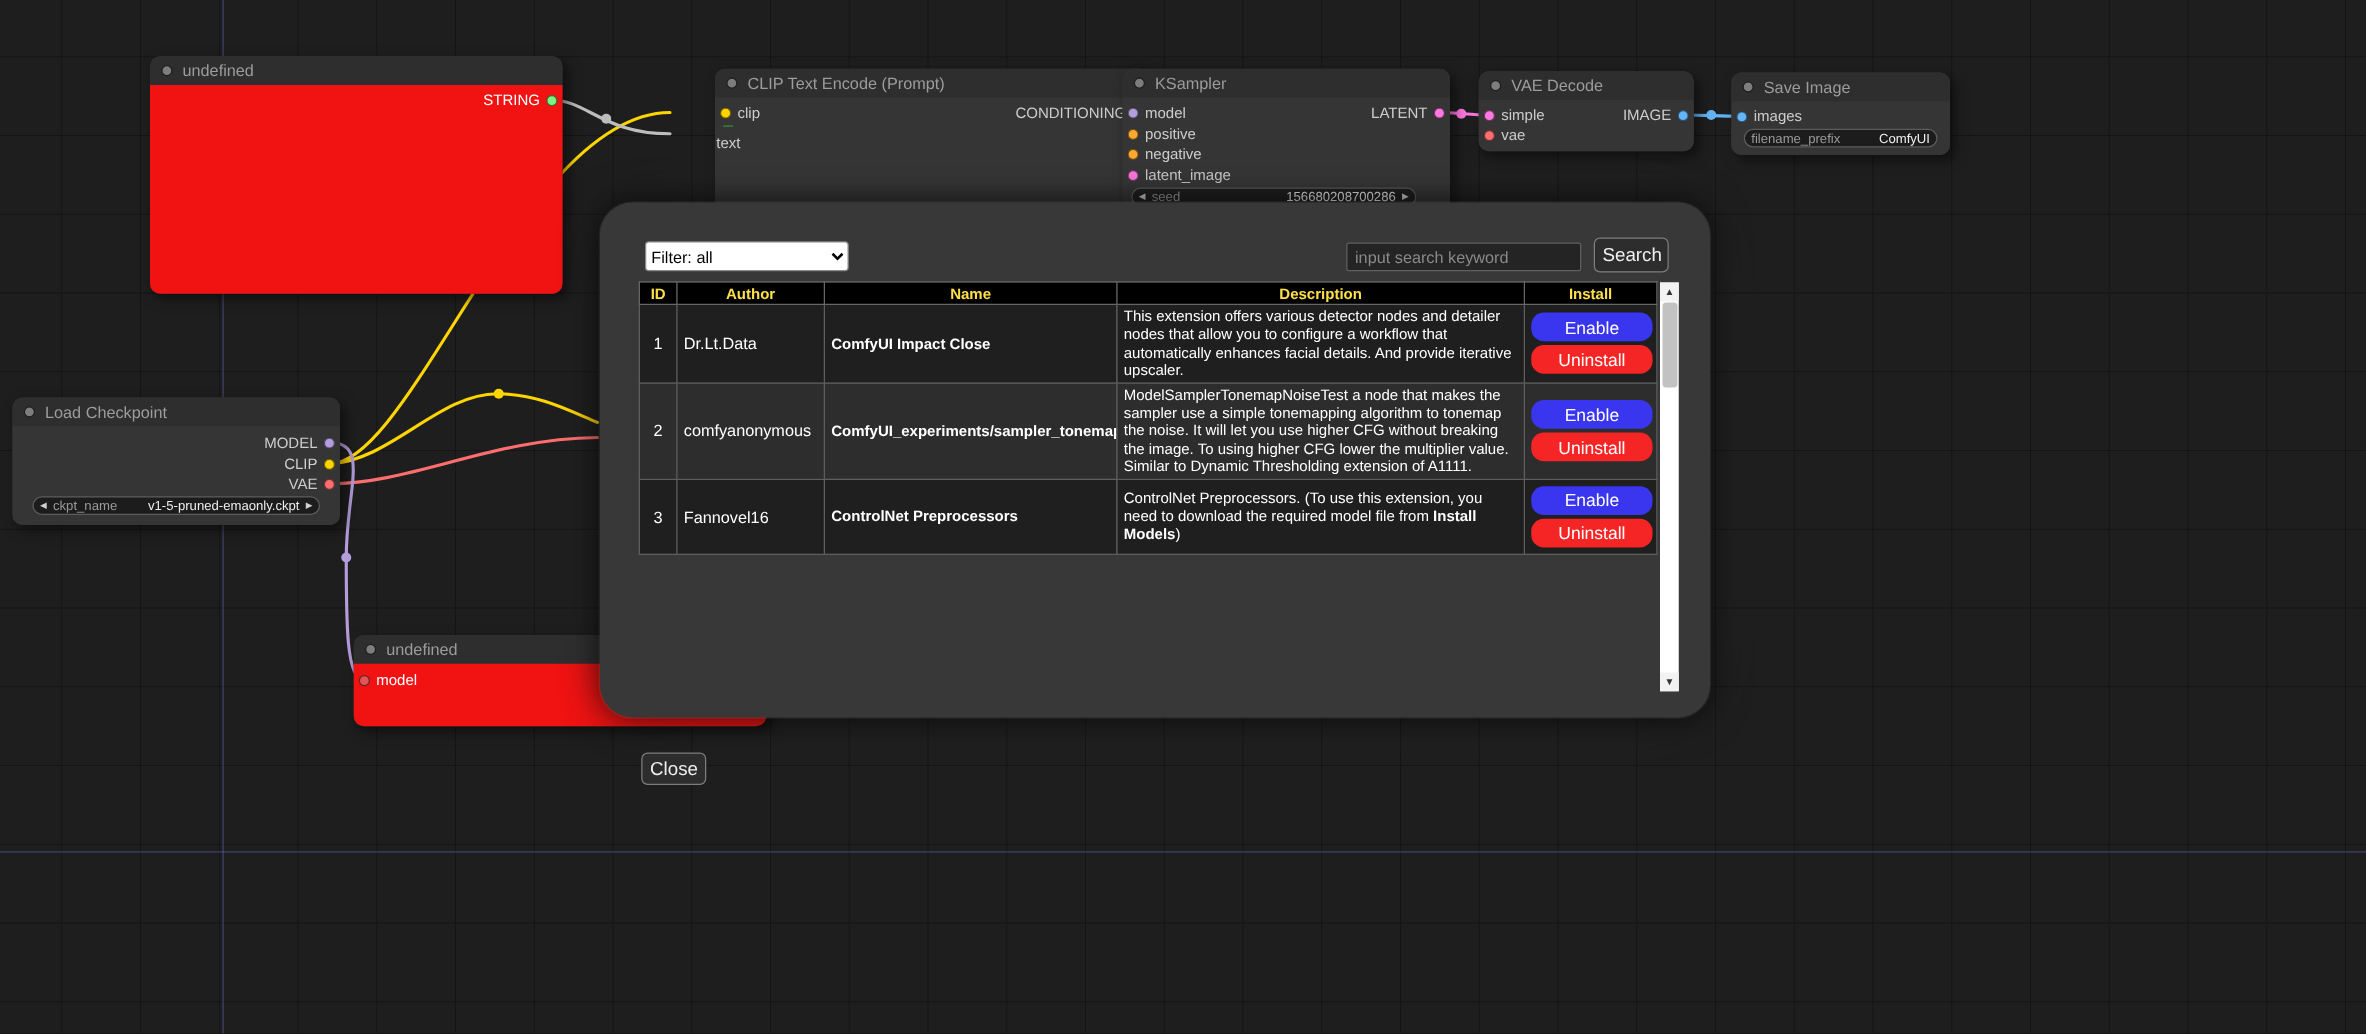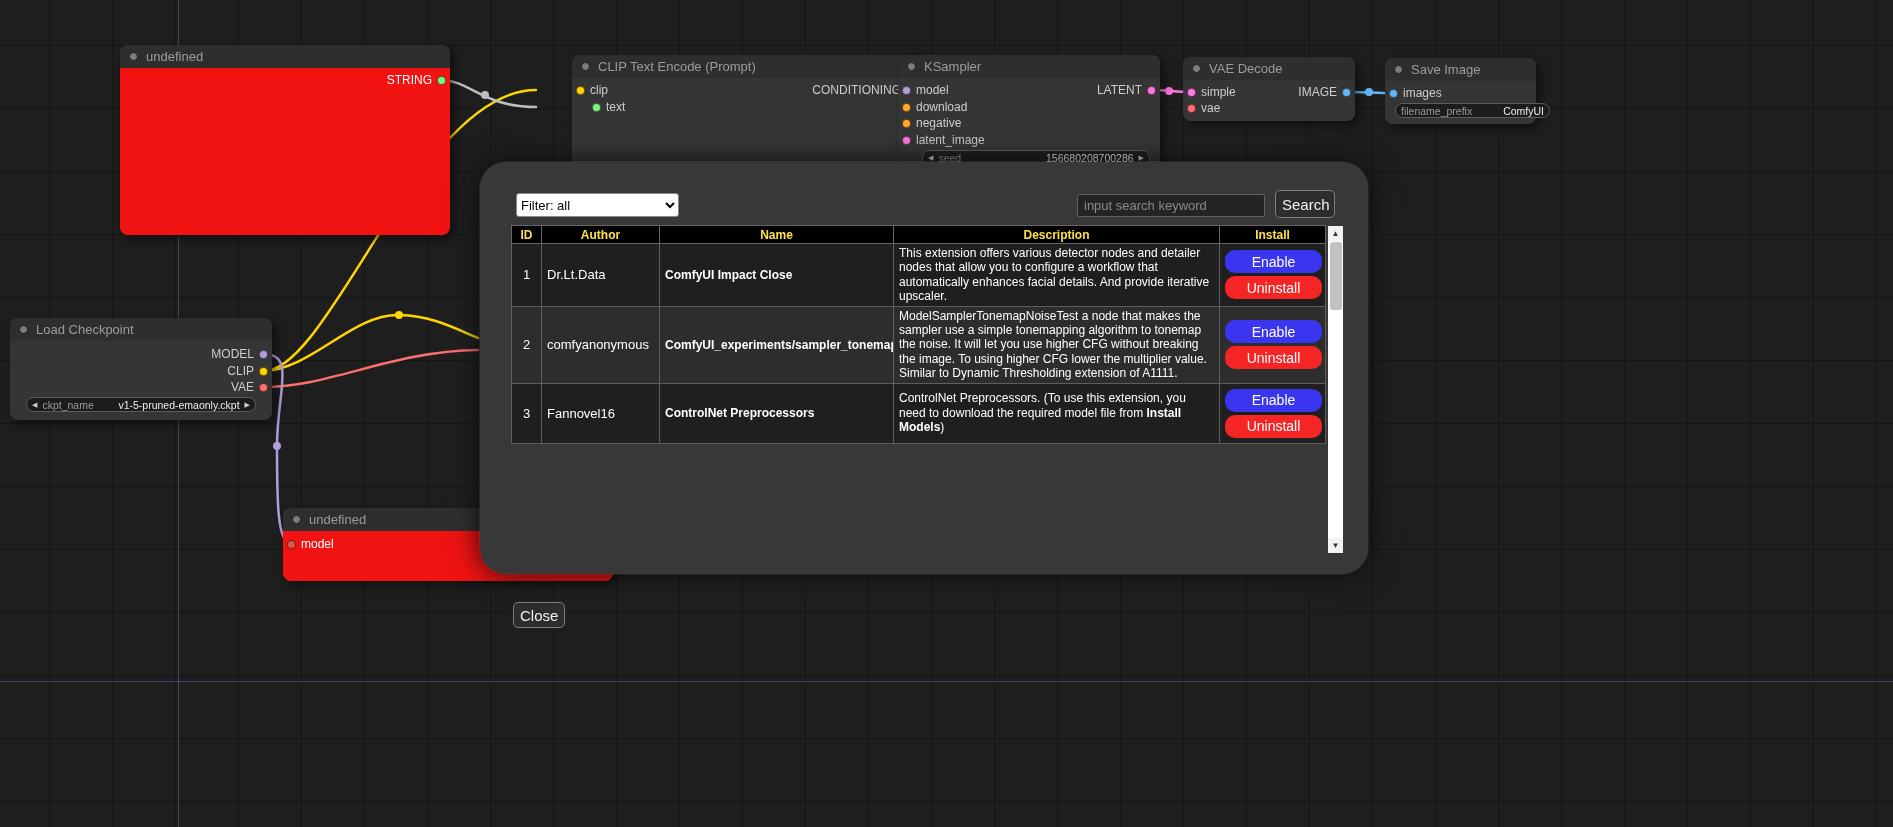--- a/index.html
+++ b/index.html
@@ -113,21 +113,21 @@
   <div class="node" style="left:528px;top:55px;width:347px;height:120px;margin-left:44px;">
     <div class="node-header">
       <span class="tdot"></span>
       <span>CLIP Text Encode (Prompt)</span>
     </div>
     <div class="node-body"></div>
     <div class="slot" style="left:4px;top:28px;">
       <span class="dot" style="background:#ffd500;"></span>
       <span>clip</span>
     </div>
-    <div class="slot" style="left:20px;top:45px;">
+    <div class="slot" style="left:1px;top:45px;flex-direction:column;">
       <span class="dot" style="background:#7ef27e;"></span>
       <span>text</span>
     </div>
     <div class="slot out" style="right:4px;top:28px;">
       <span>CONDITIONING</span>
       <span class="dot" style="background:#ffa931;"></span>
     </div>
   </div>
 
   <div class="node" style="left:898px;top:55px;width:262px;height:118px;">
@@ -135,35 +135,35 @@
       <span class="tdot"></span>
       <span>KSampler</span>
     </div>
     <div class="node-body"></div>
     <div class="slot" style="left:4px;top:28px;">
       <span class="dot" style="background:#b39ddb;"></span>
       <span>model</span>
     </div>
     <div class="slot" style="left:4px;top:45px;">
       <span class="dot" style="background:#ffa931;"></span>
-      <span>download</span>
+      <span>positive</span>
     </div>
     <div class="slot" style="left:4px;top:61px;">
       <span class="dot" style="background:#ffa931;"></span>
       <span>negative</span>
     </div>
     <div class="slot" style="left:4px;top:78px;">
       <span class="dot" style="background:#ff79e1;"></span>
       <span>latent_image</span>
     </div>
     <div class="slot out" style="right:4px;top:28px;">
       <span>LATENT</span>
       <span class="dot" style="background:#ff79e1;"></span>
     </div>
-    <div class="widget" style="left:24px;top:95px;width:228px;justify-content:flex-end;">
+    <div class="widget" style="left:7px;top:95px;width:228px;justify-content:flex-end;">
       <span class="warrow">◀</span>
       <span class="wname">seed</span>
       <span class="wvalue">156680208700286</span>
       <span class="warrow">▶</span>
     </div>
   </div>
 
   <div class="node" style="left:1183px;top:57px;width:172px;height:64px;">
     <div class="node-header">
       <span class="tdot"></span>
@@ -177,21 +177,21 @@
     <div class="slot" style="left:4px;top:44px;">
       <span class="dot" style="background:#ff6e6e;"></span>
       <span>vae</span>
     </div>
     <div class="slot out" style="right:4px;top:28px;">
       <span>IMAGE</span>
       <span class="dot" style="background:#64b5f6;"></span>
     </div>
   </div>
 
-  <div class="node" style="left:1385px;top:58px;width:151px;height:66px;gap:18px;">
+  <div class="node" style="left:1385px;top:58px;width:175px;height:66px;gap:18px;">
     <div class="node-header">
       <span class="tdot"></span>
       <span>Save Image</span>
     </div>
     <div class="node-body"></div>
     <div class="slot" style="left:4px;top:28px;">
       <span class="dot" style="background:#64b5f6;"></span>
       <span>images</span>
     </div>
     <div class="widget" style="left:10px;top:45px;width:155px;">

